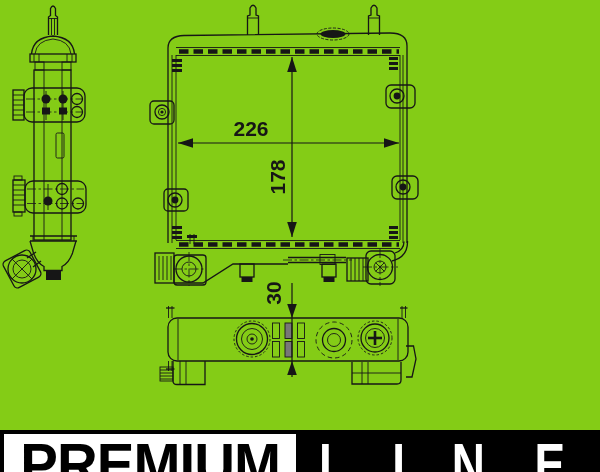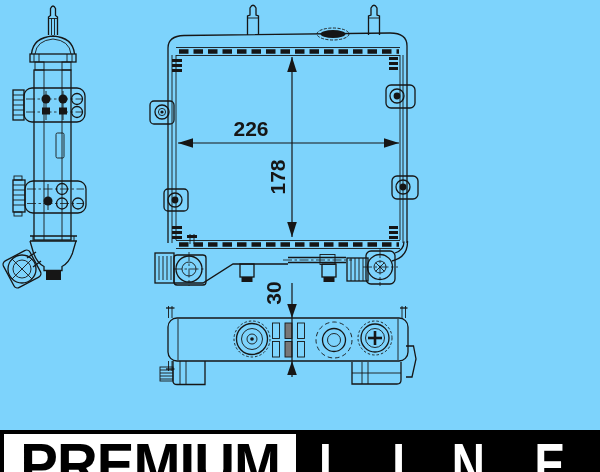--- a/index.html
+++ b/index.html
@@ -1,20 +1,20 @@
 <!DOCTYPE html>
 <html><head>
 <meta charset="utf-8">
 <style>
   html, body { margin: 0; padding: 0; background: #ffffff; }
   .stage {
     position: relative;
     width: 600px;
     height: 472px;
-    background: #7dd3fc;
+    background: #84cc16;
     overflow: hidden;
     font-family: "Liberation Sans", sans-serif;
   }
   .drawing-svg { position: absolute; left: 0; top: 0; }
 
   
   .o    { fill: none; stroke: #161616; stroke-width: 1.3; }
   .thin { fill: none; stroke: #161616; stroke-width: 0.9; }
   .fill { fill: #161616; stroke: none; }
   .dashdot { fill: none; stroke: #161616; stroke-width: 0.8; stroke-dasharray: 9 2.5 2.5 2.5; }

